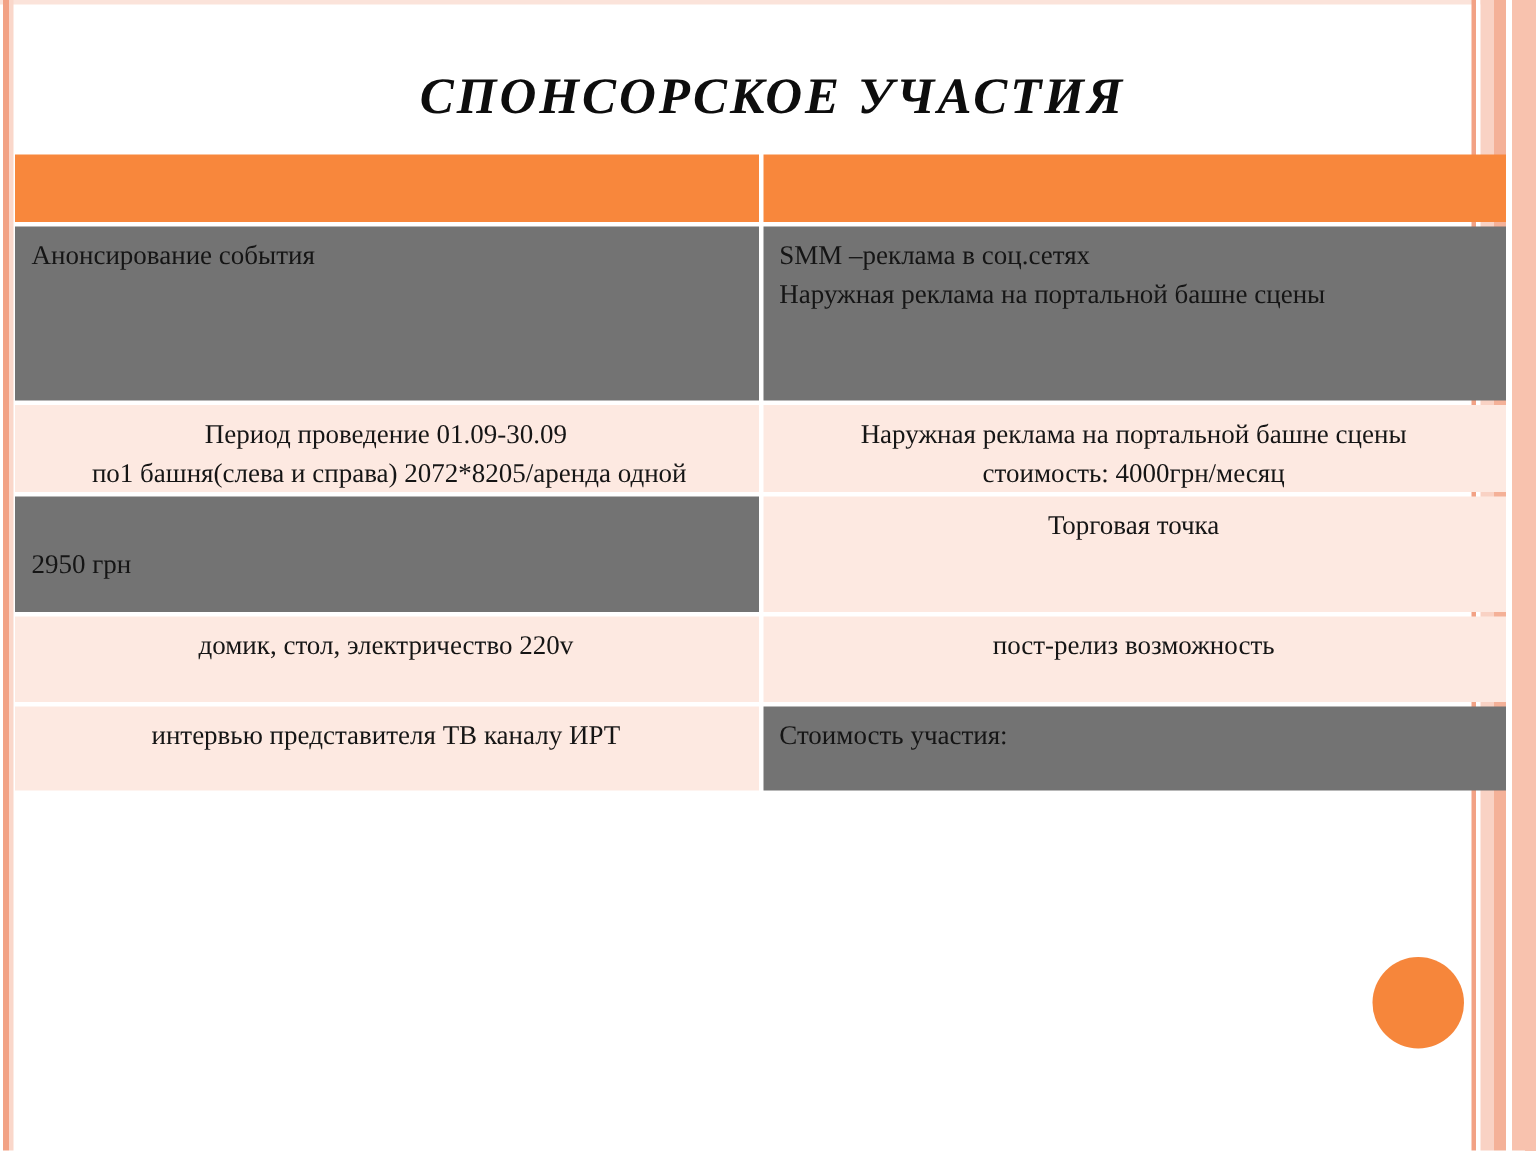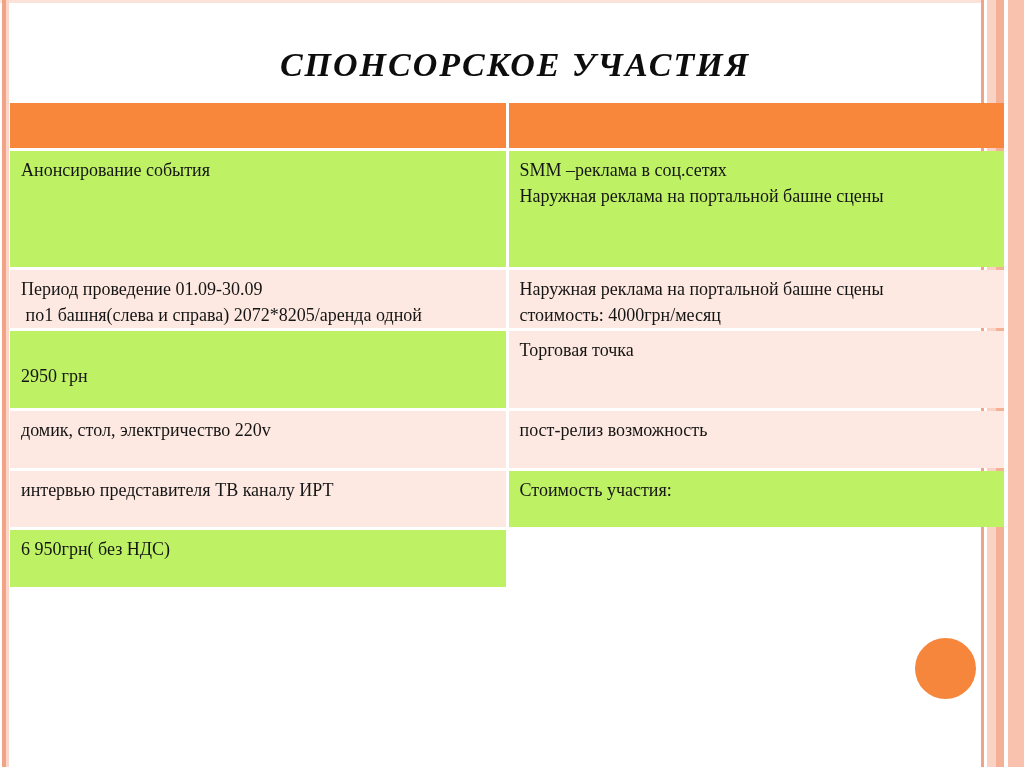--- a/index.html
+++ b/index.html
@@ -63,22 +63,22 @@
   .cell {
     padding: 6px 12px 4px 11px;
     font-size: 18px;
     line-height: 1.45;
     color: #151515;
     white-space: pre-wrap;
     overflow: hidden;
     box-sizing: border-box;
   }
   .header-cell { background: #F8873C; }
-  .row-dark    { background: #bef264; }
-  .row-light   { background: #FDE9E1; }
+  .row-dark    { background: #737373; }
+  .row-light   { background: #FDE9E1; text-align: center; }
   
   .orange-circle {
     position: absolute;
     left: 915px;
     top: 638px;
     width: 61px;
     height: 61px;
     border-radius: 50%;
     background: #F6863B;
     z-index: 3;
@@ -116,16 +116,15 @@
 2950 грн</div>
 
   <div class="cell row-light">Торговая точка</div>
   <div class="cell row-light">домик, стол, электричество 220v</div>
 
 
   <div class="cell row-light">пост-релиз возможность</div>
   <div class="cell row-light">интервью представителя ТВ каналу ИРТ</div>
 
   <div class="cell row-dark">Стоимость участия:</div>
-  <div class="cell row-dark">6 950грн( без НДС)</div>
 </div>
 
 <div class="orange-circle"></div>
 
 </body></html>

